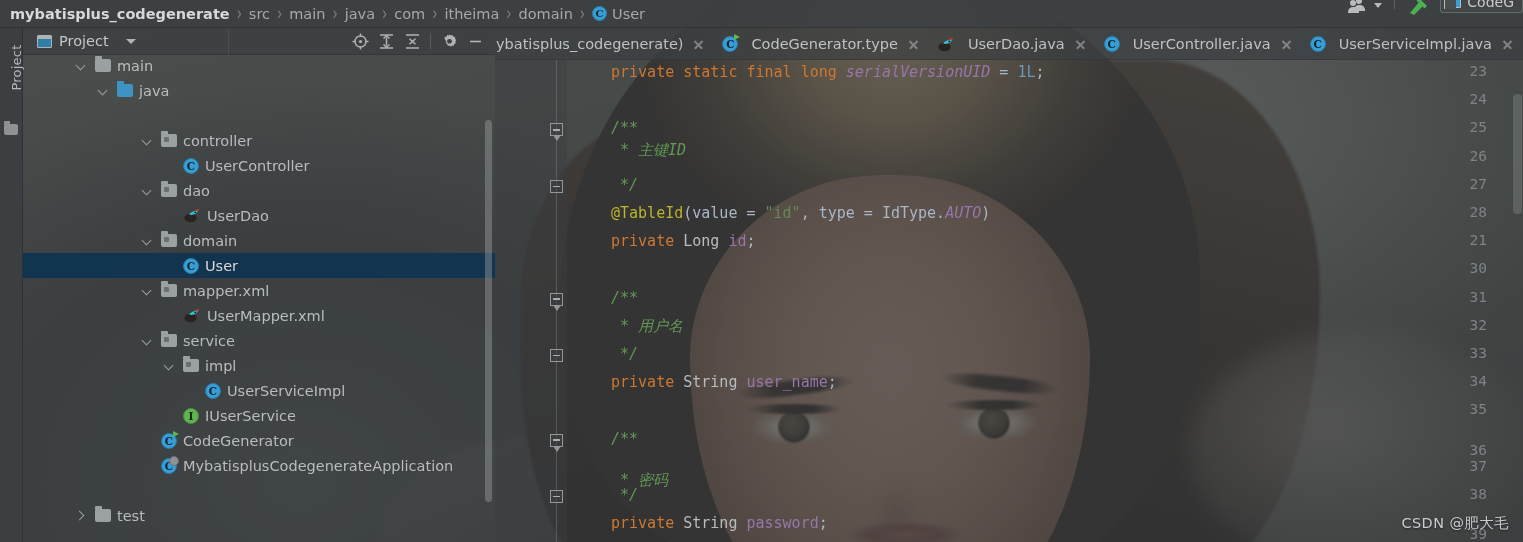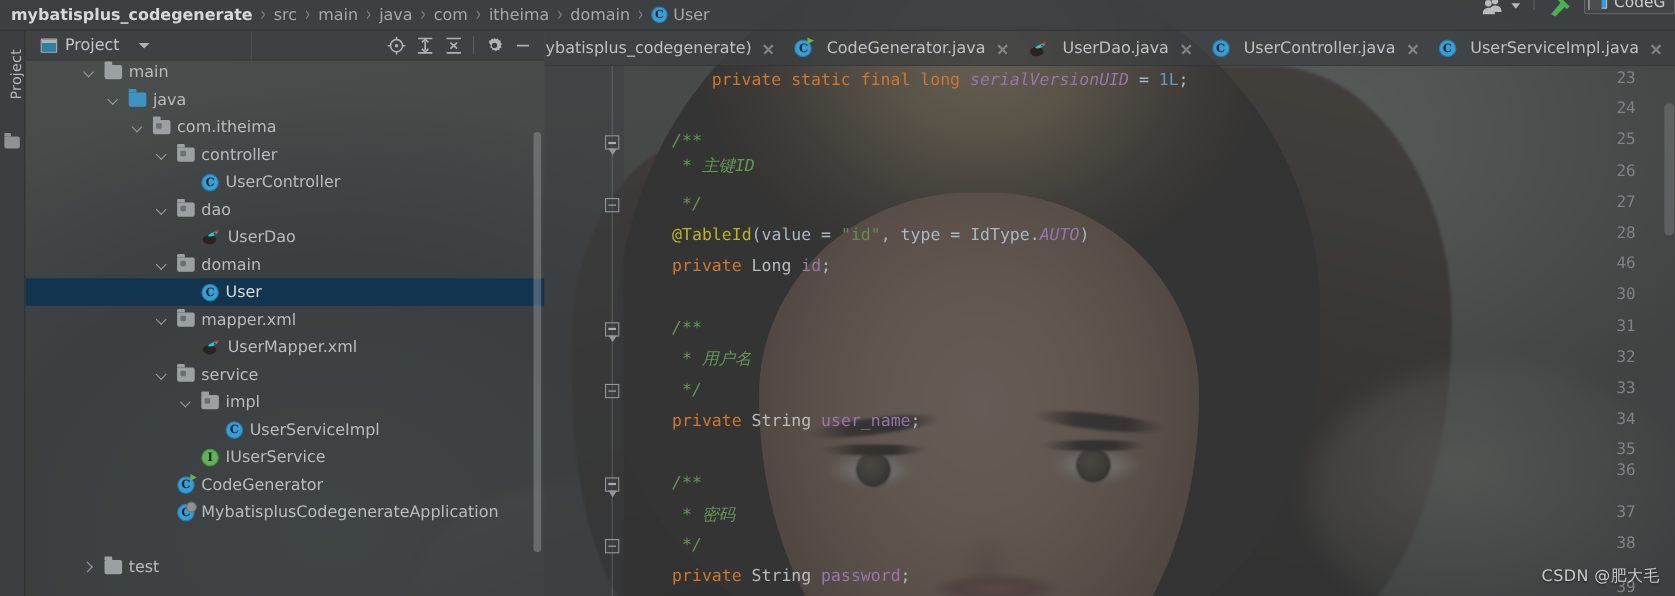--- a/index.html
+++ b/index.html
@@ -506,28 +506,20 @@
           <span class="tlabel">main</span>
         </div>
         <div class="trow" style="top: 23px;">
           <span style="display: inline-block; width: 74px; flex: 0 0 auto;"></span>
           <span class="arrow open" style="margin-right: 8px;"></span>
           <span class="ico">
             <span class="folder blue"></span>
           </span>
           <span class="tlabel">java</span>
         </div>
-        <div class="trow" style="top: 48px;">
-          <span style="display: inline-block; width: 96px; flex: 0 0 auto;"></span>
-          <span class="arrow open" style="margin-right: 8px;"></span>
-          <span class="ico">
-            <span class="folder pkg"></span>
-          </span>
-          <span class="tlabel">com.itheima</span>
-        </div>
         <div class="trow" style="top: 73px;">
           <span style="display: inline-block; width: 118px; flex: 0 0 auto;"></span>
           <span class="arrow open" style="margin-right: 8px;"></span>
           <span class="ico">
             <span class="folder pkg"></span>
           </span>
           <span class="tlabel">controller</span>
         </div>
         <div class="trow" style="top: 98px;">
           <span style="display: inline-block; width: 140px; flex: 0 0 auto;"></span>
@@ -658,21 +650,21 @@
   <div class="editor">
     <div class="tabbar" id="tabbar">
         <div class="tab truncated">
           <span class="tab-label">ybatisplus_codegenerate)</span>
           <span class="tab-x"></span>
         </div>
         <div class="tab">
           <span class="ico">
             <span class="cls runnable">C</span>
           </span>
-          <span class="tab-label">CodeGenerator.java</span>
+          <span class="tab-label">CodeGenerator.type</span>
           <span class="tab-x"></span>
         </div>
         <div class="tab">
           <span class="ico">
             <svg class="bird" viewBox="0 0 18 15">
               <ellipse cx="7.5" cy="10" rx="6.2" ry="4.2" fill="#2b2320"></ellipse>
               <path d="M6 6.5c2-2.6 5.5-3.8 9.5-4.2-1.2 2.2-3 3.6-5 4.3-1.6.6-3 .5-4.5-.1z" fill="#29c6d8"></path>
               <path d="M11 2.4c2-.9 4-1.3 5.8-1.3-1 1-2.2 1.8-3.6 2.4z" fill="#c0392b"></path>
               <circle cx="12.2" cy="4.4" r="0.8" fill="#101010"></circle>
             </svg>
@@ -699,56 +691,56 @@
     <div class="codearea">
       <div class="gutter"></div>
       <div class="foldbar"></div>
       <div id="gutter-lines">
           <div class="gutter-line" style="top: 3px;">23</div>
           <div class="gutter-line" style="top: 31.2px;">24</div>
           <div class="gutter-line" style="top: 59.4px;">25</div>
           <div class="gutter-line" style="top: 87.6px;">26</div>
           <div class="gutter-line" style="top: 115.8px;">27</div>
           <div class="gutter-line" style="top: 144px;">28</div>
-          <div class="gutter-line" style="top: 172.2px;">46</div>
+          <div class="gutter-line" style="top: 172.2px;">21</div>
           <div class="gutter-line" style="top: 200.4px;">30</div>
           <div class="gutter-line" style="top: 228.6px;">31</div>
           <div class="gutter-line" style="top: 256.8px;">32</div>
           <div class="gutter-line" style="top: 285px;">33</div>
           <div class="gutter-line" style="top: 313.2px;">34</div>
           <div class="gutter-line" style="top: 341.4px;">35</div>
-          <div class="gutter-line" style="top: 360px;">36</div>
+          <div class="gutter-line" style="top: 382px;">36</div>
           <div class="gutter-line" style="top: 397.8px;">37</div>
           <div class="gutter-line" style="top: 426px;">38</div>
           <div class="gutter-line" style="top: 466px;">39</div>
         </div>
       <div id="folds">
           <div class="fold start" style="top: 63.4px;"></div>
           <div class="fold end" style="top: 119.8px;"></div>
           <div class="fold start" style="top: 232.6px;"></div>
           <div class="fold end" style="top: 289px;"></div>
           <div class="fold start" style="top: 373.6px;"></div>
           <div class="fold end" style="top: 430px;"></div>
         </div>
       <div class="code" id="code">
-          <div class="cline" style="top: 3px; margin-left: 36px;"><span class="tk-kw">private static final </span><span class="tk-kw">long </span><span class="tk-stat">serialVersionUID</span><span class="tk-p"> = </span><span class="tk-num">1L</span><span class="tk-p">;</span></div>
+          <div class="cline" style="top: 3px;"><span class="tk-kw">private static final </span><span class="tk-kw">long </span><span class="tk-stat">serialVersionUID</span><span class="tk-p"> = </span><span class="tk-num">1L</span><span class="tk-p">;</span></div>
           <div class="cline" style="top: 31.2px;"></div>
           <div class="cline" style="top: 59.4px;"><span class="tk-cmt">/**</span></div>
           <div class="cline" style="top: 81px;"><span class="tk-cmt"> * 主键ID</span></div>
           <div class="cline" style="top: 115.8px;"><span class="tk-cmt"> */</span></div>
           <div class="cline" style="top: 144px;"><span class="tk-ann">@TableId</span><span class="tk-p">(value = </span><span class="tk-str">"id"</span><span class="tk-p">, type = IdType.</span><span class="tk-const">AUTO</span><span class="tk-p">)</span></div>
           <div class="cline" style="top: 172.2px;"><span class="tk-kw">private </span><span class="tk-ty">Long </span><span class="tk-fld">id</span><span class="tk-p">;</span></div>
           <div class="cline" style="top: 200.4px;"></div>
           <div class="cline" style="top: 228.6px;"><span class="tk-cmt">/**</span></div>
           <div class="cline" style="top: 256.8px;"><span class="tk-cmt"> * 用户名</span></div>
           <div class="cline" style="top: 285px;"><span class="tk-cmt"> */</span></div>
           <div class="cline" style="top: 313.2px;"><span class="tk-kw">private </span><span class="tk-ty">String </span><span class="tk-fld">user_name</span><span class="tk-p">;</span></div>
           <div class="cline" style="top: 341.4px;"></div>
           <div class="cline" style="top: 369.6px;"><span class="tk-cmt">/**</span></div>
-          <div class="cline" style="top: 399px;"><span class="tk-cmt"> * 密码</span></div>
+          <div class="cline" style="top: 411px;"><span class="tk-cmt"> * 密码</span></div>
           <div class="cline" style="top: 426px;"><span class="tk-cmt"> */</span></div>
           <div class="cline" style="top: 454.2px;"><span class="tk-kw">private </span><span class="tk-ty">String </span><span class="tk-fld">password</span><span class="tk-p">;</span></div>
         </div>
       <div class="ed-scroll"></div>
     </div>
   </div>
 
   <div class="watermark">CSDN @肥大毛</div>
 </div>
 

